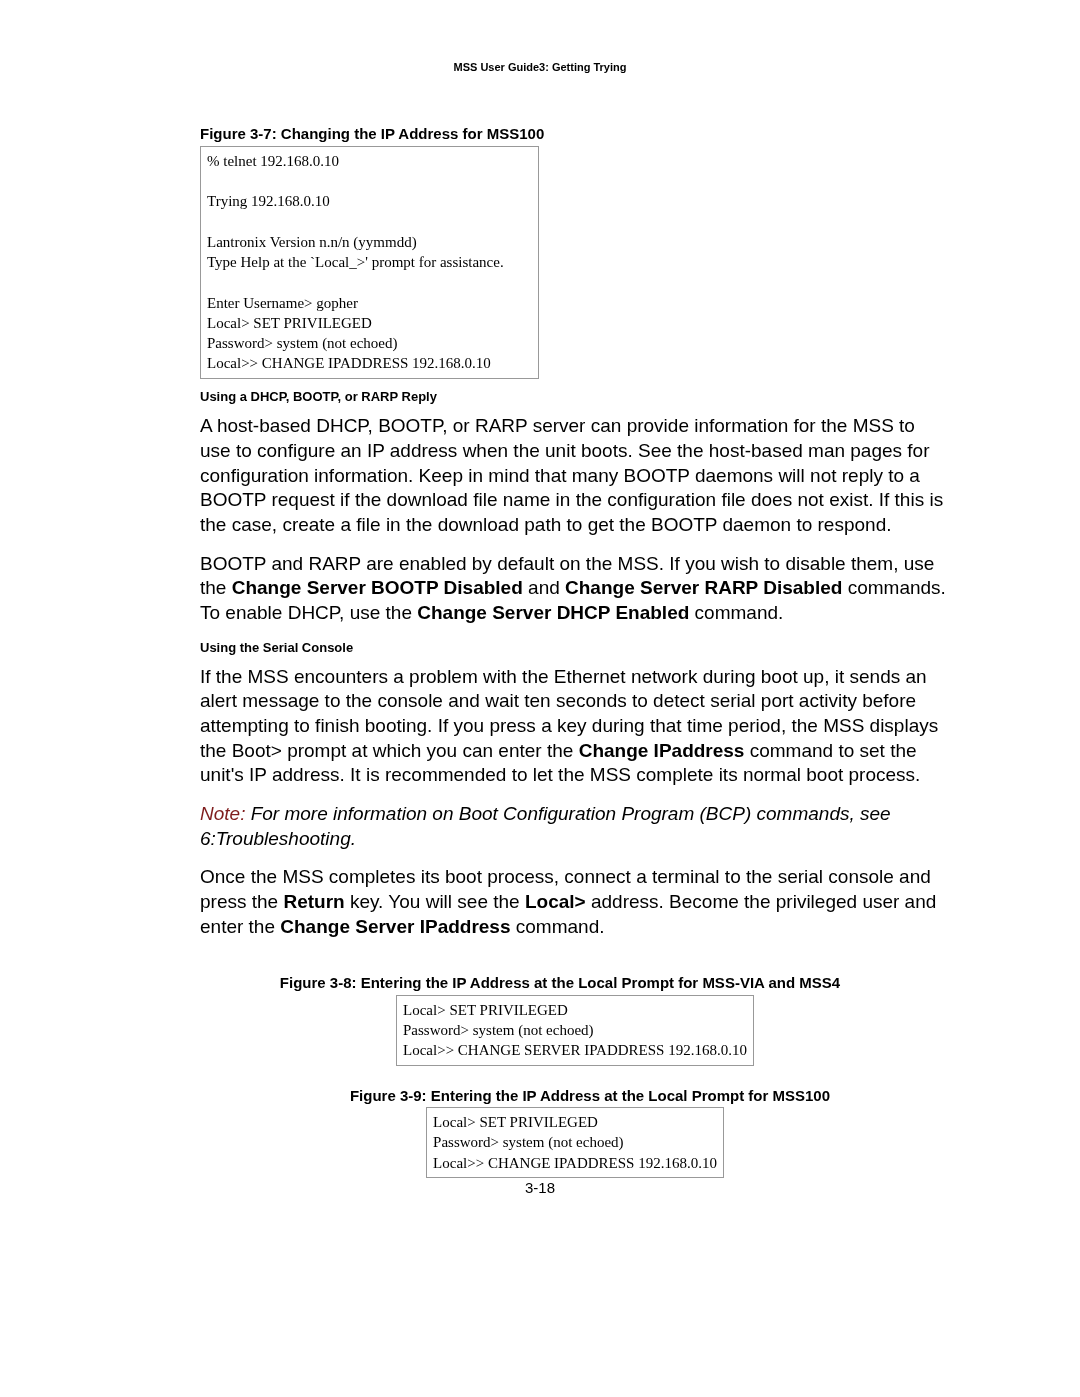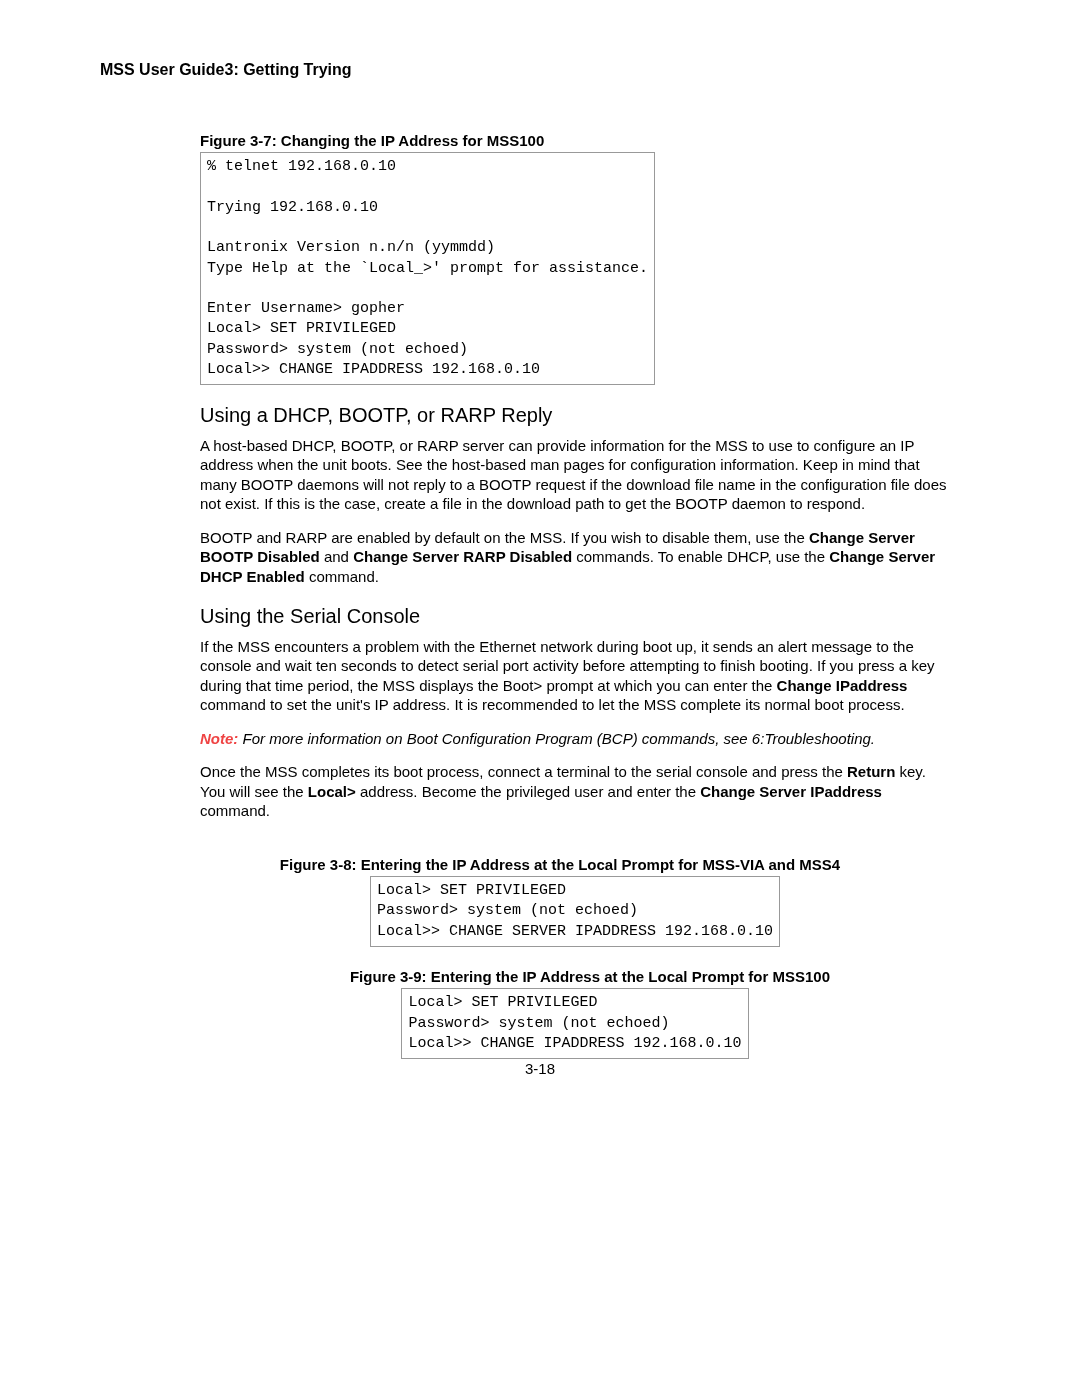--- a/index.html
+++ b/index.html
@@ -8,66 +8,66 @@
     color: #000;
     margin: 0;
     padding: 60px 100px 40px 100px;
     background: #fff;
     width: 1080px;
     box-sizing: border-box;
     line-height: 1.3;
   }
   .header {
     display: flex;
-    justify-content: flex-start;
+    justify-content: center;
     font-weight: bold;
-    font-size: 16px;
+    font-size: 11px;
     margin-bottom: 50px;
   }
   .content {
     margin-left: 100px;
     margin-right: 30px;
   }
   .fig-title {
     font-weight: bold;
     text-align: left;
     font-size: 15px;
     margin-bottom: 2px;
   }
   .codebox {
     border: 1px solid #999;
-    font-family: Liberation Mono, monospace;
+    font-family: Liberation Serif, serif;
     font-size: 15px;
     padding: 4px 6px;
     white-space: pre;
     display: inline-block;
     text-align: left;
     line-height: 1.35;
   }
   .codewrap {
     text-align: left;
   }
   .codewrap-center {
     text-align: center;
   }
   h2.section {
     font-family: Arial, Helvetica, sans-serif;
-    font-weight: normal;
-    font-size: 20px;
+    font-weight: bold;
+    font-size: 13px;
     margin-bottom: 6px;
   }
   p.body {
     margin: 8px 0 14px 0;
-    font-size: 15px;
+    font-size: 19px;
     line-height: 1.3;
   }
   .bold { font-weight: bold; }
   .note-label {
-    color: #ef4444;
-    font-weight: bold;
+    color: #7f1d1d;
+    font-weight: normal;
     font-style: italic;
   }
   .note-text {
     font-style: italic;
   }
   .pagenum {
     text-align: center;
     font-size: 15px;
   }
 </style>

